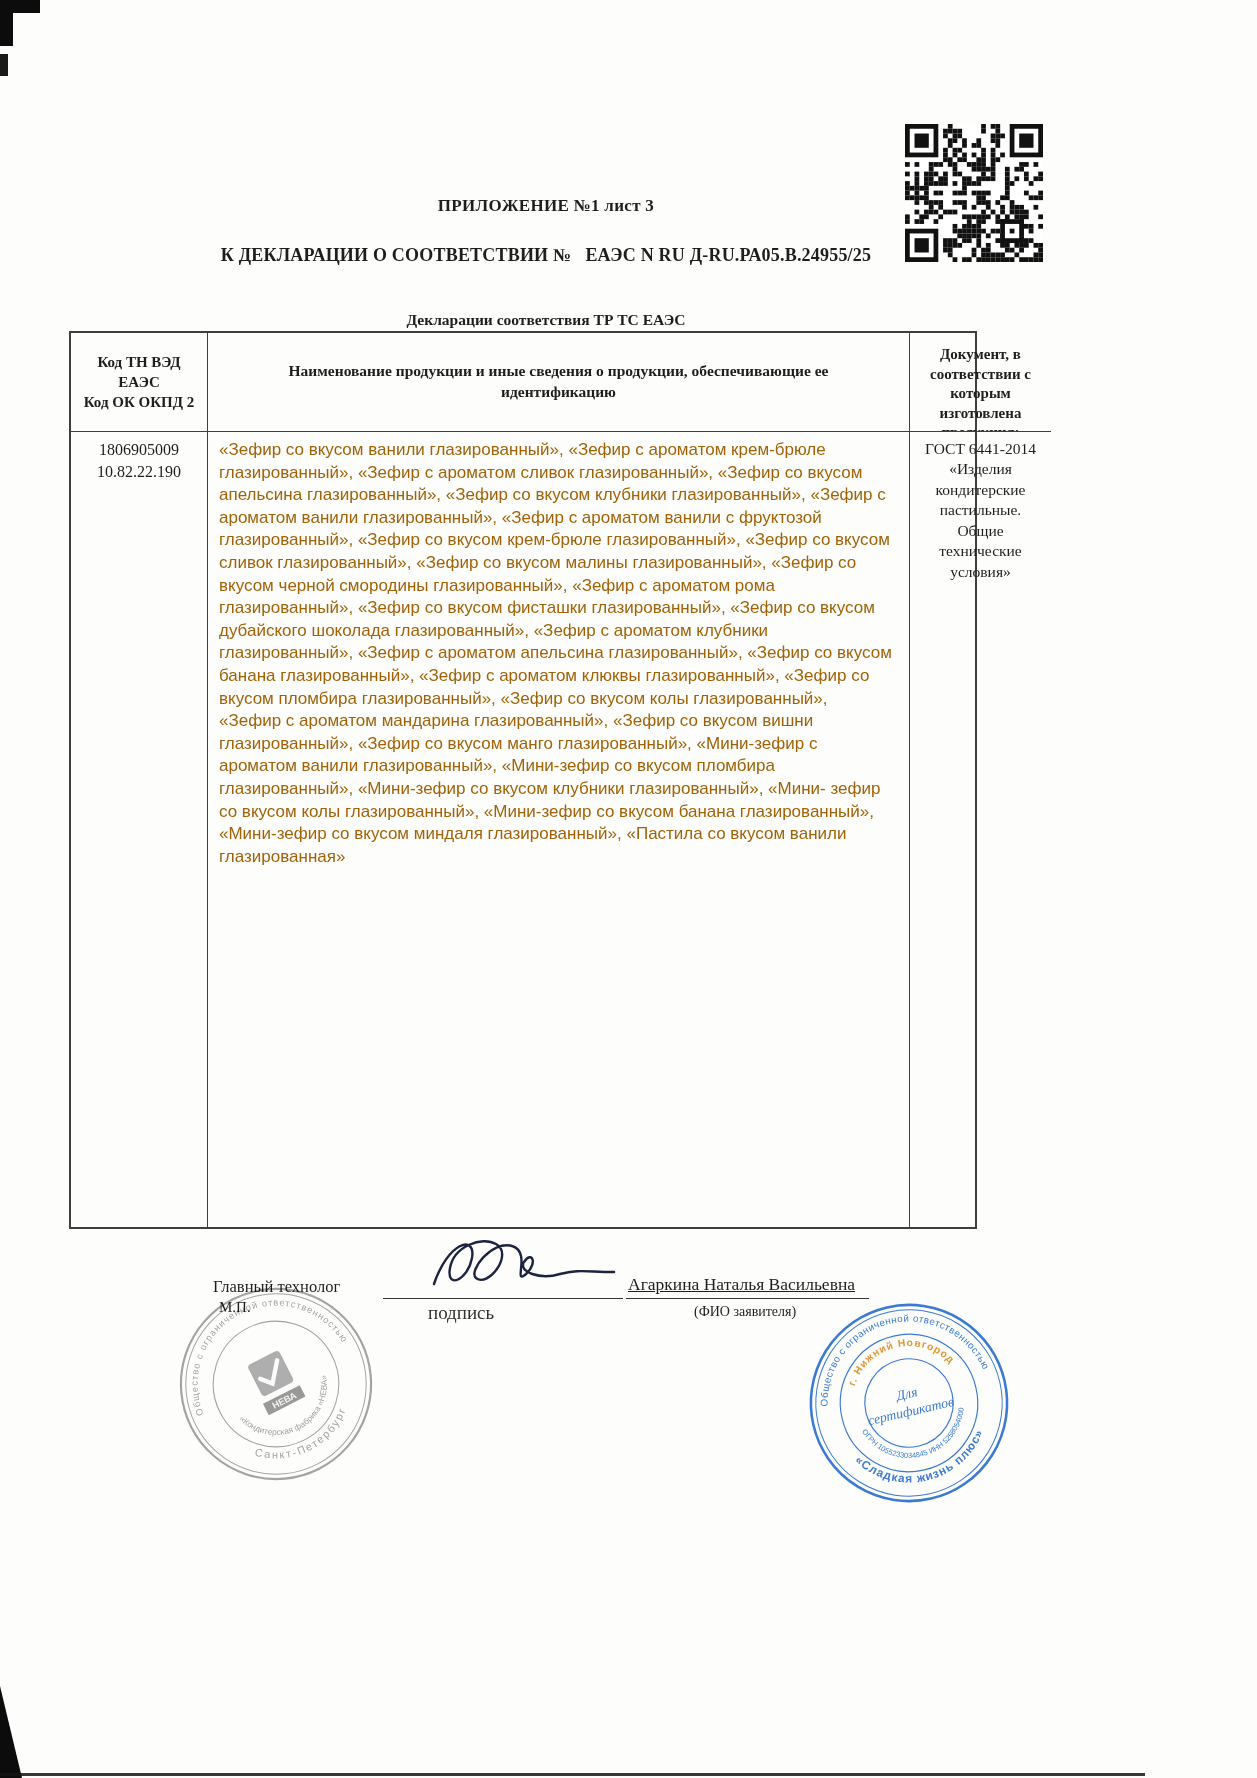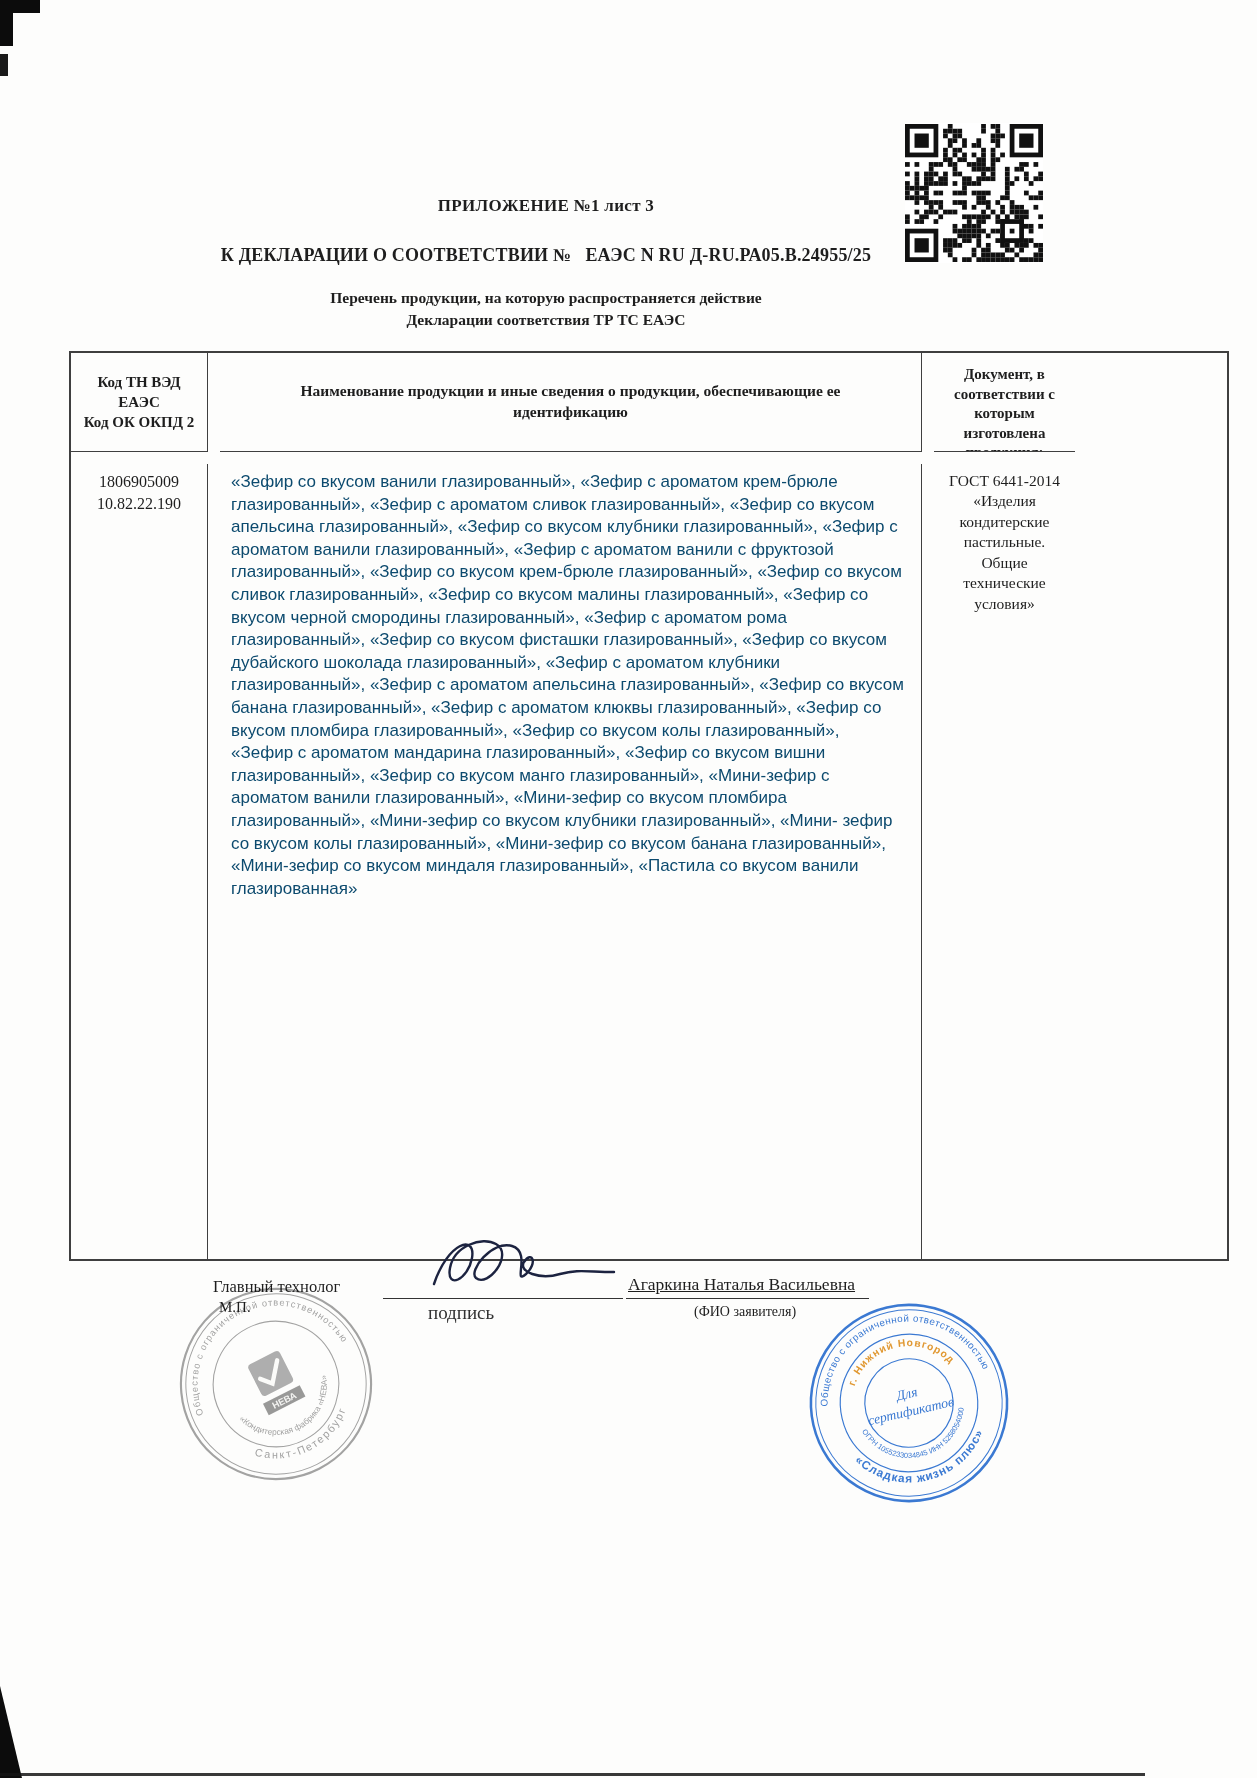--- a/index.html
+++ b/index.html
@@ -13,31 +13,31 @@
   .bold{font-weight:bold;}
 
   
   .titles{left:54px;width:984px;text-align:center;}
   .appendix{top:196px;font-size:17px;letter-spacing:.3px;}
   .declno{top:245px;font-size:18px;letter-spacing:.2px;}
   .sub1{top:289px;font-size:15.5px;}
   .sub2{top:311px;font-size:15.5px;}
 
   
-  .tbl{left:69px;top:351px;width:1160px;border:2px solid #3f3f3f;display:grid;
-       grid-template-columns:137px 702px 141px;grid-template-rows:99px 795px;box-sizing:border-box;gap:12px;}
+  .tbl{left:69px;top:331px;width:908px;border:2px solid #3f3f3f;display:grid;
+       grid-template-columns:137px 702px 141px;grid-template-rows:99px 795px;box-sizing:border-box;}
   .cell{box-sizing:border-box;overflow:hidden;}
   .h{display:flex;align-items:center;justify-content:center;font-weight:bold;border-bottom:1.6px solid #3f3f3f;}
   .br{border-right:1.6px solid #3f3f3f;}
   .h1{font-size:15px;line-height:1.35;}
   .h2{font-size:15.5px;line-height:1.35;padding:0 30px;}
   .h3{font-size:15px;line-height:1.3;align-items:flex-start;padding-top:12px;}
   .codes{font-size:16px;line-height:1.35;text-align:center;padding-top:7px;}
   .products{font-family:"Liberation Sans", sans-serif;font-size:17px;line-height:22.6px;
-            padding:7px 16px 0 11px;color:#0c4a6e;}
+            padding:7px 16px 0 11px;color:#a16207;}
   .gost{font-size:15.5px;line-height:1.32;text-align:center;padding-top:7px;}
 
   
   .role{left:213px;top:1277px;font-size:16.5px;}
   .mp{left:219px;top:1299px;font-size:15px;text-align:right;}
   .sigline{left:383px;top:1298px;width:240px;border-top:1.6px solid #333;}
   .sigcap{left:428px;top:1302px;font-size:19px;color:#333;}
   .applicant{left:626px;top:1274px;font-size:17.5px;border-bottom:1.4px solid #333;padding:0 14px 3px 2px;text-decoration:underline;}
   .appcap{left:694px;top:1304px;font-size:14px;}
   .sigsvg{left:428px;top:1232px;}
@@ -384,21 +384,20 @@
       <rect x="0" y="104.6896551724138" width="33.310344827586206" height="33.310344827586206" fill="#111"></rect>
       <rect x="4.758620689655173" y="109.44827586206897" width="23.793103448275865" height="23.793103448275865" fill="#fff"></rect>
       <rect x="9.517241379310345" y="114.20689655172414" width="14.275862068965518" height="14.275862068965518" fill="#111"></rect>
       <rect x="95.17241379310346" y="95.17241379310346" width="23.793103448275865" height="23.793103448275865" fill="#111"></rect>
       <rect x="99.93103448275862" y="99.93103448275862" width="14.275862068965518" height="14.275862068965518" fill="#fff"></rect>
       <rect x="104.6896551724138" y="104.6896551724138" width="4.758620689655173" height="4.758620689655173" fill="#111"></rect>
     </svg>
 
   <div class="abs titles appendix bold">ПРИЛОЖЕНИЕ №1 лист 3</div>
   <div class="abs titles declno bold pre">К ДЕКЛАРАЦИИ О СООТВЕТСТВИИ №   ЕАЭС N RU Д-RU.РА05.В.24955/25</div>
-  <div class="abs titles sub1 bold">Перечень продукции, на которую распространяется действие</div>
   <div class="abs titles sub2 bold">Декларации соответствия ТР ТС ЕАЭС</div>
 
   <div class="abs tbl">
     <div class="cell h h1 br preline center">Код ТН ВЭД
 ЕАЭС
 Код ОК ОКПД 2</div>
     <div class="cell h h2 br center">Наименование продукции и иные сведения о продукции, обеспечивающие ее идентификацию</div>
     <div class="cell h h3 preline center">Документ, в
 соответствии с
 которым

